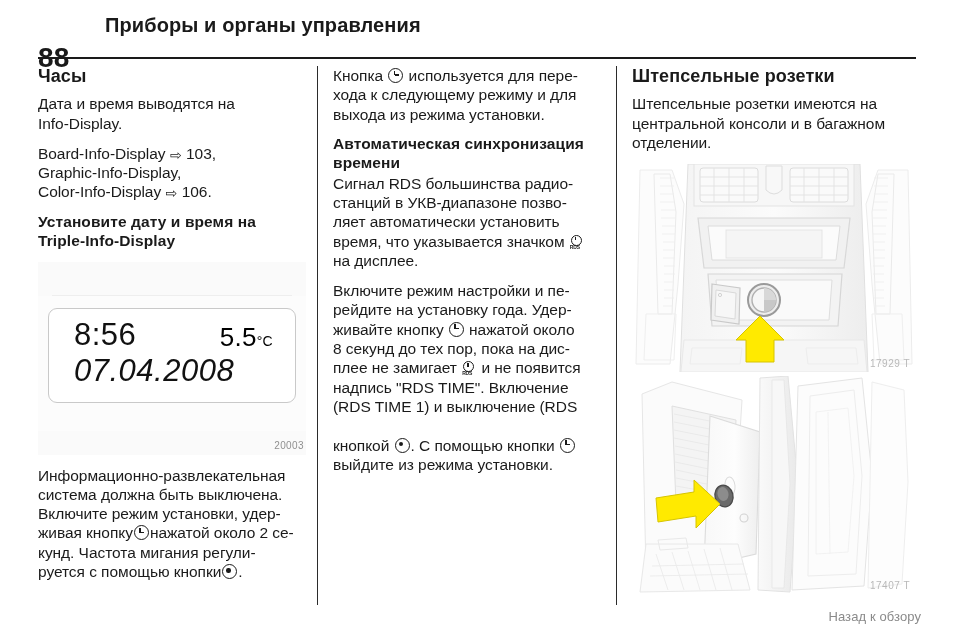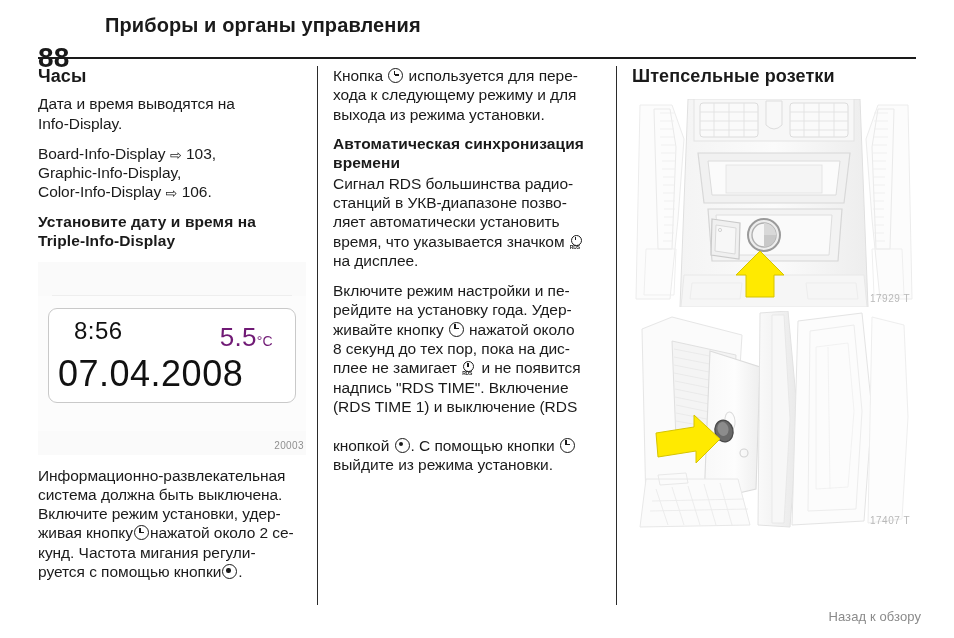--- a/index.html
+++ b/index.html
@@ -181,39 +181,40 @@
     position: absolute;
     left: 10px; top: 46px;
     width: 246px; height: 93px;
     border: 1.5px solid #c9c9c9;
     border-radius: 9px;
     background: #ffffff;
   }
   #clock-time {
     position: absolute;
     left: 25px; top: 8px;
-    font-size: 24px;
+    font-size: 31px;
     font-weight: normal;
     color: #111;
     letter-spacing: 0.5px;
   }
   #clock-temp {
     position: absolute;
     right: 22px; top: 13px;
     font-size: 26px;
-    color: #701a75;
+    color: #000000;
     letter-spacing: 0.3px;
   }
   #clock-temp .unit { font-size: 14px; }
   #clock-date {
     position: absolute;
-    left: 9px; top: 44px;
-    font-size: 36px;
+    left: 25px; top: 44px;
+    font-size: 31px;
     color: #111;
     letter-spacing: 0.5px;
+    font-style: italic;
   }
   #clock-figref {
     position: absolute;
     right: 2px; bottom: 4px;
     font-size: 10px;
     color: #909090;
     letter-spacing: 0.4px;
   }
 
   
@@ -338,20 +339,25 @@
     <br>
     <span>кнопкой</span> <span class="sym sym-dot"></span><span>. С помощью кнопки</span> <span class="sym sym-clock"></span><br>
     <span>выйдите из режима установки.</span>
   </p>
 </div>
 
 <div class="column" id="column-right">
 
   <h2 class="sec-head">Штепсельные розетки</h2>
 
+  <p class="body">
+    <span>Штепсельные розетки имеются на</span><br>
+    <span>центральной консоли и в багажном</span><br>
+    <span>отделении.</span>
+  </p>
 
   <div class="figure-photo" id="figure-console">
     <svg width="284" height="208" viewBox="0 0 284 208">
       <defs>
         <linearGradient id="gcon" x1="0" y1="0" x2="1" y2="0">
           <stop offset="0" stop-color="#f4f4f4"></stop>
           <stop offset="0.5" stop-color="#fbfbfb"></stop>
           <stop offset="1" stop-color="#ededed"></stop>
         </linearGradient>
         <linearGradient id="gseat" x1="0" y1="0" x2="0" y2="1">

